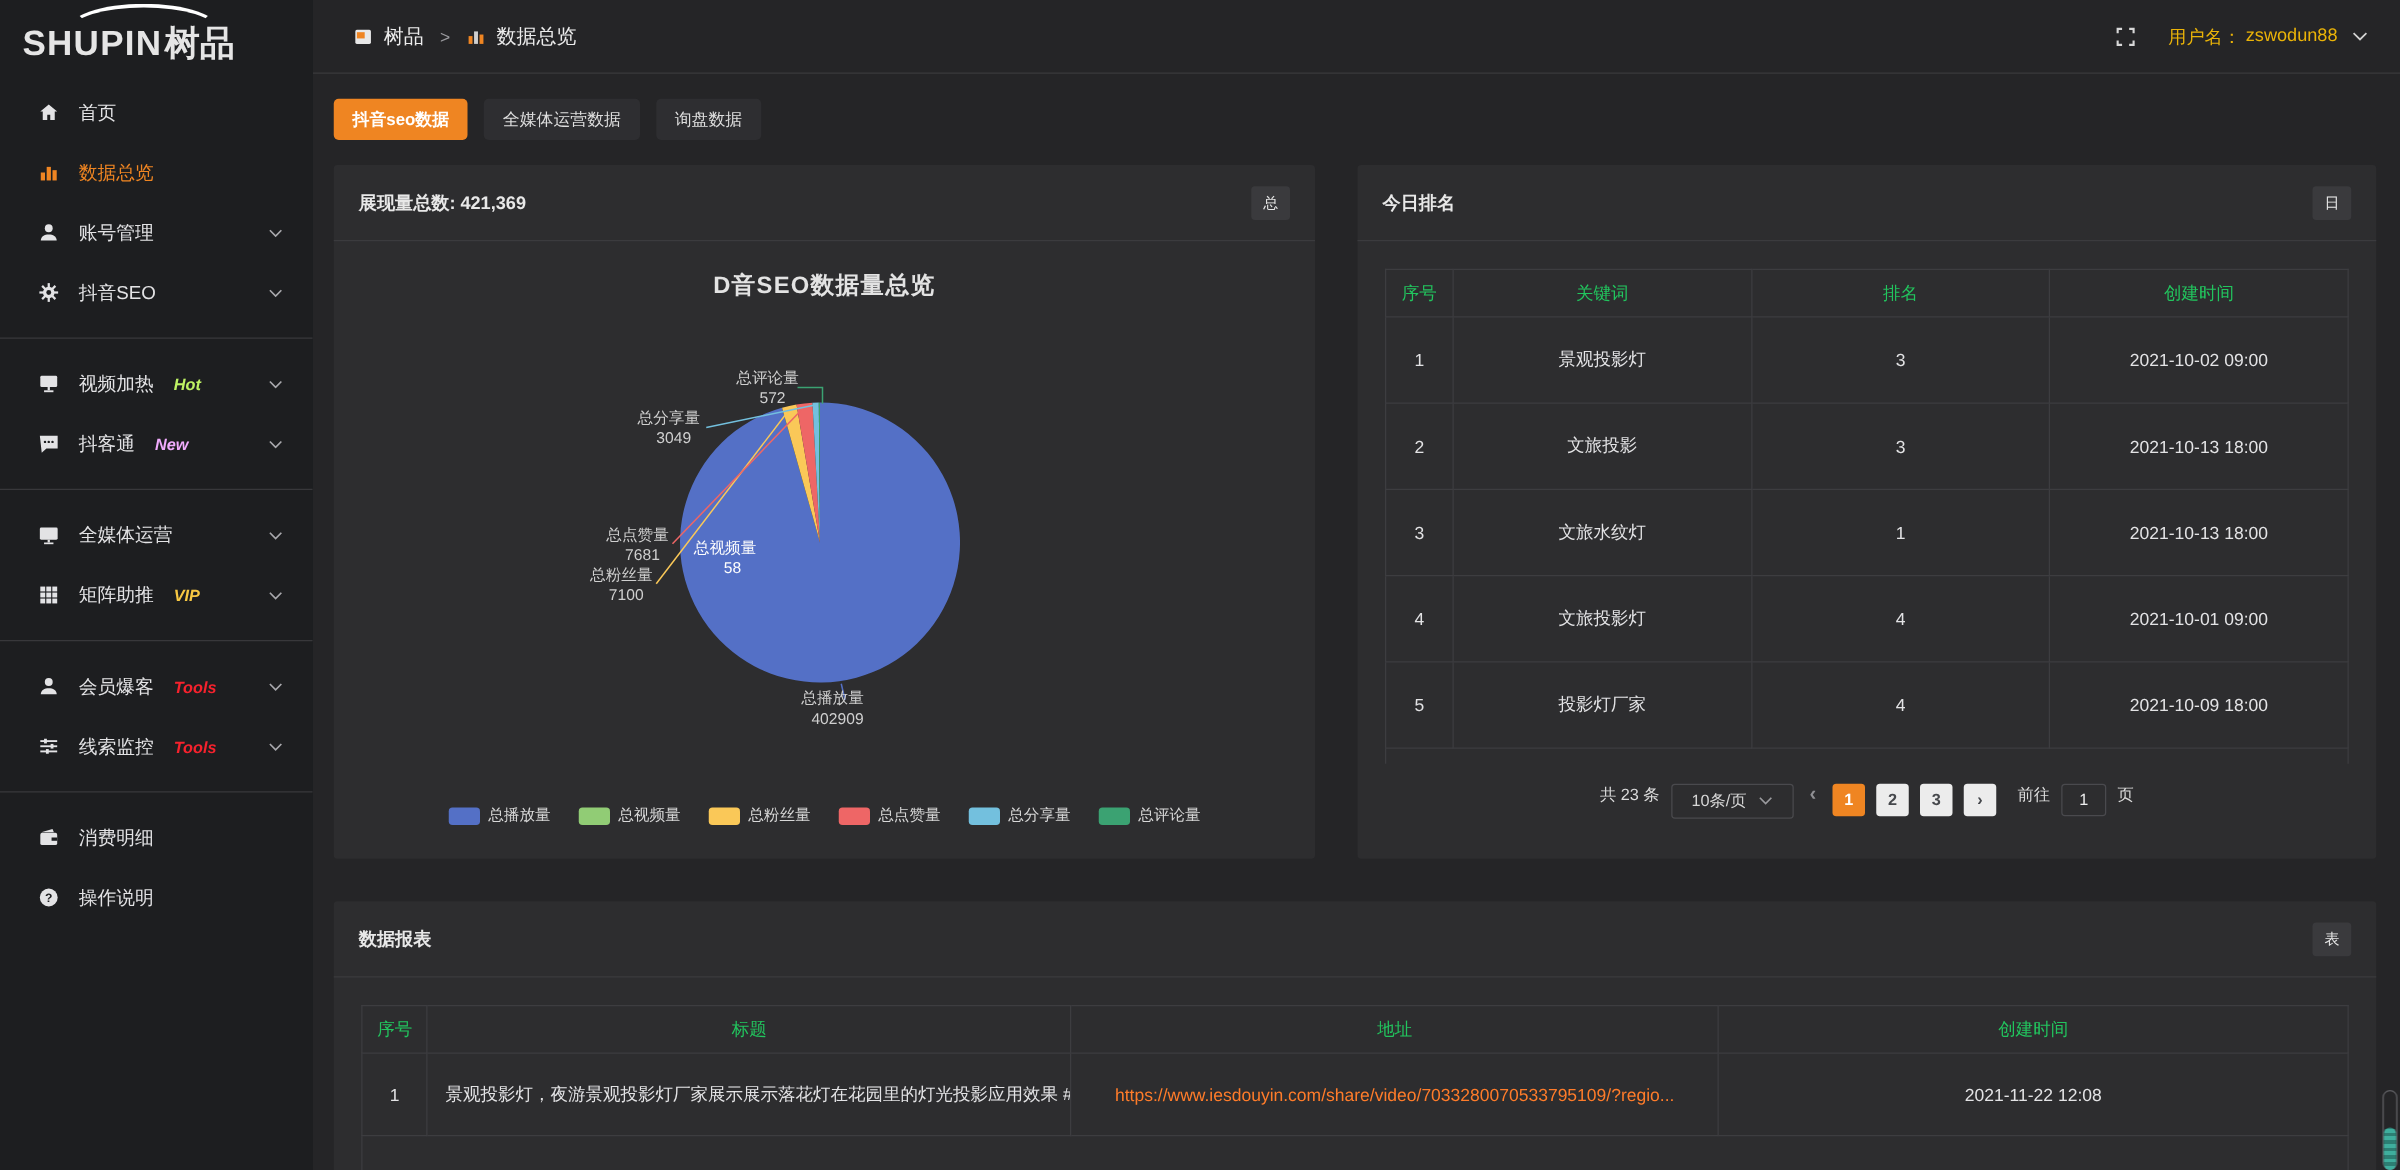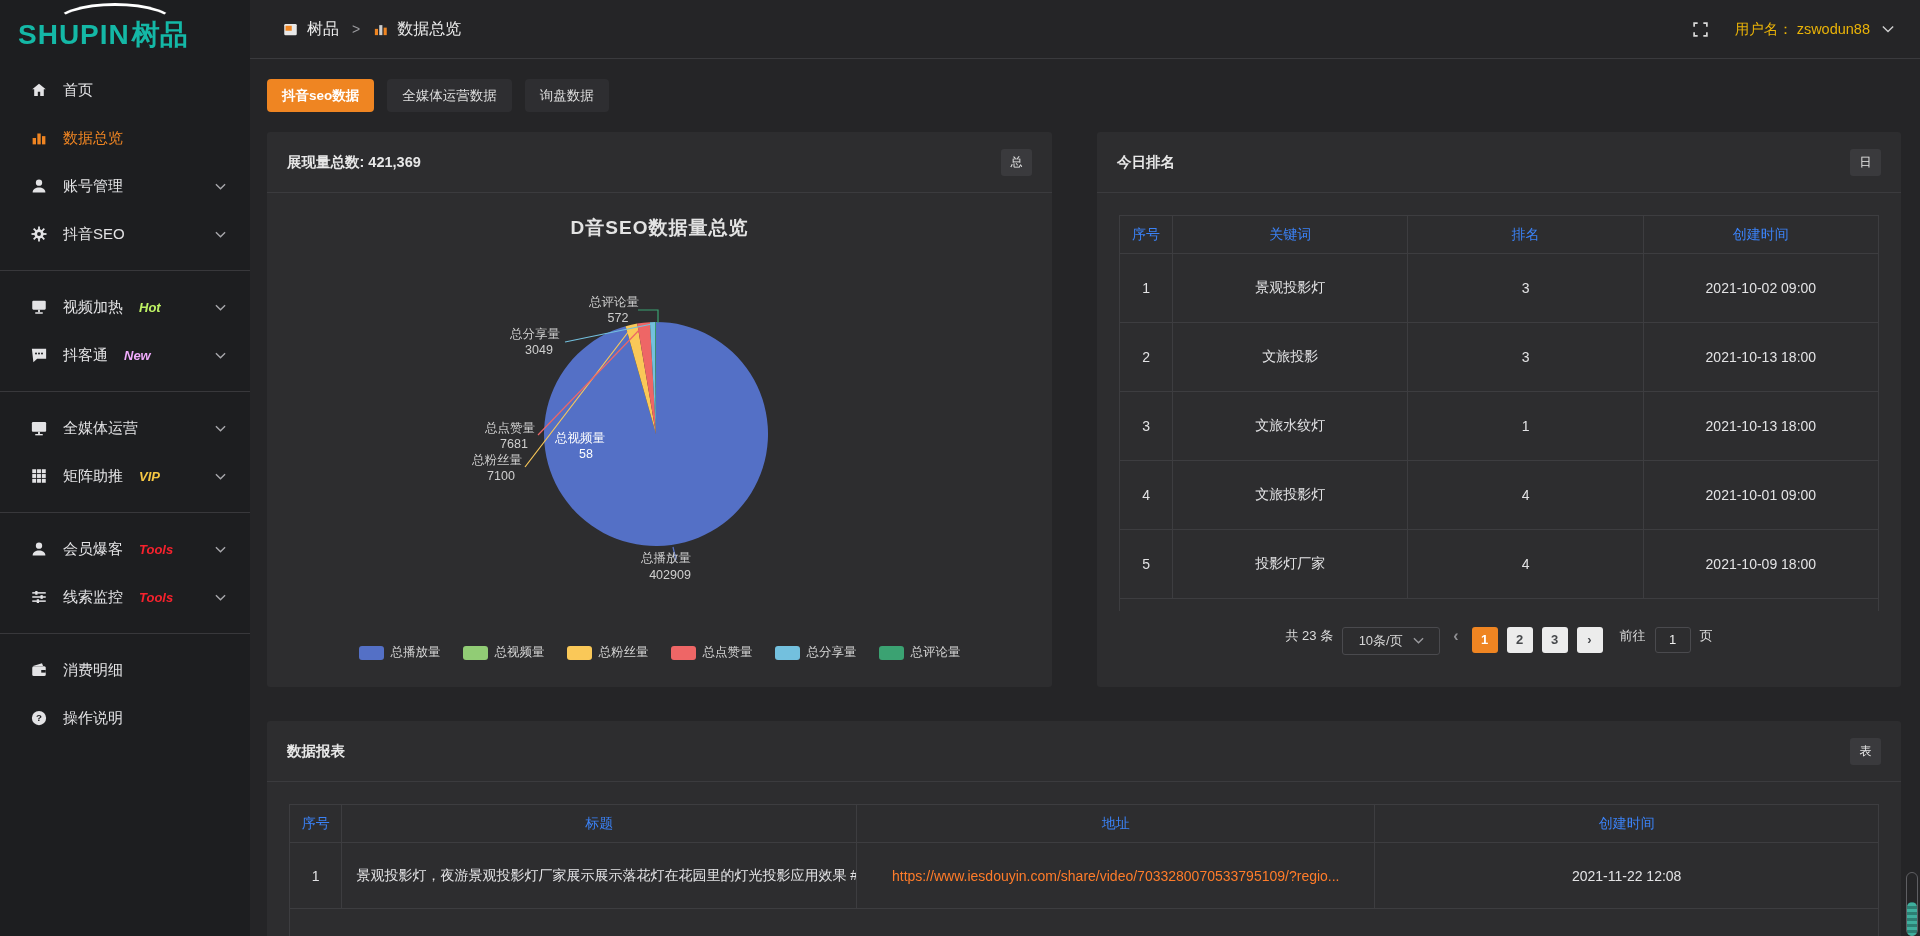--- a/index.html
+++ b/index.html
@@ -1,20 +1,20 @@
 <!DOCTYPE html>
 <html><head>
 <meta charset="utf-8">
 <style>
   html,body{margin:0;padding:0;background:#252527;width:1920px;height:936px;overflow:hidden;
     font-family:"Liberation Sans","DejaVu Sans",sans-serif;}
   *{box-sizing:border-box;}
   
   .sidebar{position:fixed;left:0;top:0;width:250px;height:936px;background:#1d1e20;z-index:5;}
-  .logo{height:62px;position:relative;padding:16px 0 0 18px;color:#14b8a6;white-space:nowrap;}
+  .logo{height:62px;position:relative;padding:16px 0 0 18px;color:#e5e5e5;white-space:nowrap;}
   .logo-arc{position:absolute;top:3px;left:54px;width:122px;height:42px;border:3px solid transparent;
     border-top-color:#fff;border-radius:50%;}
   .logo-en{font-size:28px;font-weight:bold;letter-spacing:1px;}
   .logo-cn{font-size:28px;font-weight:bold;margin-left:2px;}
   #sidebar-nav{padding-top:4px;}
   .side-item{height:48px;display:flex;align-items:center;padding:0 24px 0 30px;color:#e3e3e5;
     font-size:15px;cursor:pointer;position:relative;}
   .side-item.active{color:#ef8522;}
   .side-icon{width:18px;height:18px;margin-right:15px;display:inline-flex;color:inherit;flex:none;}
   .side-icon svg{width:18px;height:18px;}
@@ -28,42 +28,42 @@
   .bc-icon{display:inline-flex;}
   .bc-sep{color:#9a9a9e;font-size:14px;margin:0 4px;}
   .topbar-right{margin-left:auto;display:flex;align-items:center;gap:12px;font-size:14.5px;color:#eab308;}
   
   .content{margin-left:250px;padding:20px 19px 0 17px;}
   .tabs{display:flex;gap:13px;margin-bottom:20px;}
   .tab{height:33px;padding:0 15px;border-radius:4px;background:#2e2e31;color:#dedede;
     font-size:13.5px;display:flex;align-items:center;border:none;cursor:pointer;}
   .tab.active{background:#ef8522;color:#fff;font-weight:bold;}
   .panel{background:#2d2d2f;border-radius:3px;}
-  .panel-row{display:flex;gap:45px;height:555px;margin-bottom:34px;}
+  .panel-row{display:flex;gap:34px;height:555px;margin-bottom:34px;}
   .panel-header{height:61px;border-bottom:1px solid #3b3b3e;display:flex;align-items:center;
     justify-content:space-between;padding:0 20px;}
   .panel-title{color:#e8e8e8;font-size:14.5px;font-weight:bold;}
   .corner-btn{width:31px;height:27px;background:#3a3a3d;color:#e8e8e8;font-size:12px;border:none;
     border-radius:3px;cursor:pointer;}
   
   .chart-panel{width:785px;position:relative;}
   .chart-box{position:absolute;left:0;right:0;top:61px;bottom:0;}
   .chart-title{position:absolute;top:22px;width:100%;text-align:center;color:#e3e3e3;
     font-size:19px;font-weight:bold;letter-spacing:1px;}
   #pie-svg{position:absolute;left:0;top:0;width:785px;height:400px;}
   .legend{position:absolute;bottom:26px;width:100%;display:flex;justify-content:center;gap:22px;}
   .legend-item{display:flex;align-items:center;gap:7px;color:#d8d8d8;font-size:12.5px;cursor:pointer;}
   .legend-swatch{width:25px;height:14px;border-radius:3px;}
   
   .rank-panel{flex:1;display:flex;flex-direction:column;}
   .table-wrap{padding:22px 22px 0;}
   table{border-collapse:collapse;width:100%;table-layout:fixed;}
   th,td{border:1px solid #3d3d40;color:#e3e3e5;font-size:14px;text-align:center;font-weight:normal;
     overflow:hidden;white-space:nowrap;}
-  th{height:38px;color:#3b82f6;}
+  th{height:38px;color:#22c55e;}
   .rank-table td{height:69px;}
   .sliver td{height:12px;border-bottom:none;}
   .report-table td{height:66px;}
   .report-table .sliver2 td{height:60px;}
   .cell-left{text-align:left;padding:0 14px;}
   .link-cell{color:#ff7c2a;cursor:pointer;}
   
   .pagination{display:flex;justify-content:center;align-items:flex-start;gap:9px;margin-top:16px;
     color:#dcdcdc;font-size:13px;}
   .page-size{width:98px;height:28px;border:1px solid #4a4a4e;border-radius:3px;display:flex;

